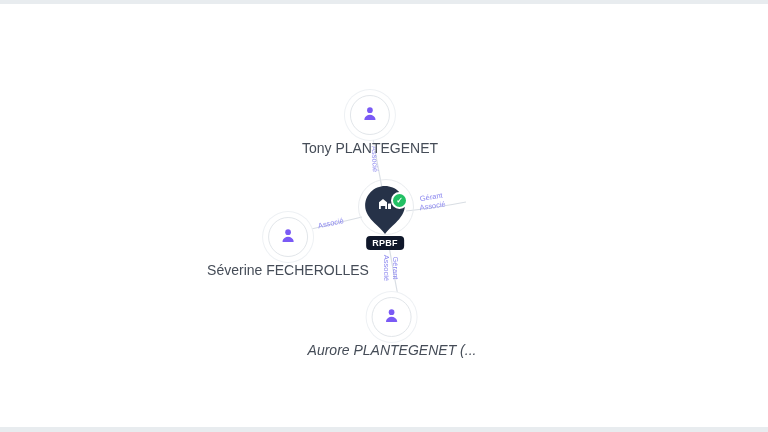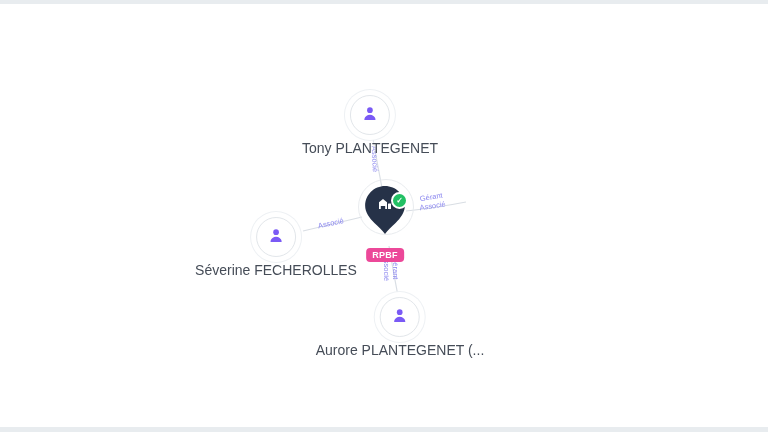--- a/index.html
+++ b/index.html
@@ -40,22 +40,22 @@
   .pin-wrap{position:absolute;left:365px;top:186px;width:40px;height:48px;cursor:pointer;}
   .pin-wrap svg.pin{position:absolute;left:0;top:0;}
   .pin-icon{position:absolute;left:12px;top:10px;}
   .badge{
     position:absolute;left:26px;top:6px;width:13px;height:13px;border-radius:50%;
     background:#22c064;border:2px solid #ffffff;color:#ffffff;font-size:8px;
     line-height:13px;text-align:center;font-weight:bold;box-sizing:content-box;
   }
   .center-label{
     position:absolute;left:385px;top:236px;transform:translateX(-50%);
-    background:#ec4899;color:#ffffff;font-size:9px;font-weight:bold;
-    padding:2px 6px;border-radius:4px;letter-spacing:.3px;cursor:pointer;margin-top:12px;
+    background:#0f172a;color:#ffffff;font-size:9px;font-weight:bold;
+    padding:2px 6px;border-radius:4px;letter-spacing:.3px;cursor:pointer;
   }
 </style>
 </head>
 <body>
 
 <div class="stage">
 
   <div class="frame-strip top"></div>
   <div class="frame-strip bottom"></div>
 
@@ -86,33 +86,33 @@
         <svg width="20" height="20" viewBox="0 0 24 24">
             <circle cx="12" cy="8.6" r="3.4" fill="#7a5af5"></circle>
             <path d="M5.2 19.5c.9-3.7 3.6-5.5 6.8-5.5s5.9 1.8 6.8 5.5c.1.5-.3.9-.8.9H6c-.5 0-.9-.4-.8-.9z" fill="#7a5af5"></path>
           </svg>
       </span>
     </div>
     <span class="nlabel">Tony PLANTEGENET</span>
   </div>
 
 
-  <div class="node" style="left:276px;top:217px;">
+  <div class="node" style="left:288px;top:217px;">
     <div class="disc">
       <span>
         <svg width="20" height="20" viewBox="0 0 24 24">
             <circle cx="12" cy="8.6" r="3.4" fill="#7a5af5"></circle>
             <path d="M5.2 19.5c.9-3.7 3.6-5.5 6.8-5.5s5.9 1.8 6.8 5.5c.1.5-.3.9-.8.9H6c-.5 0-.9-.4-.8-.9z" fill="#7a5af5"></path>
           </svg>
       </span>
     </div>
     <span class="nlabel">Séverine FECHEROLLES</span>
   </div>
 
-  <div class="node" style="left:400px;top:297px;">
+  <div class="node" style="left:392px;top:297px;font-style:italic;">
     <div class="disc">
       <span>
         <svg width="20" height="20" viewBox="0 0 24 24">
             <circle cx="12" cy="8.6" r="3.4" fill="#7a5af5"></circle>
             <path d="M5.2 19.5c.9-3.7 3.6-5.5 6.8-5.5s5.9 1.8 6.8 5.5c.1.5-.3.9-.8.9H6c-.5 0-.9-.4-.8-.9z" fill="#7a5af5"></path>
           </svg>
       </span>
     </div>
     <span class="nlabel">Aurore PLANTEGENET (...</span>
   </div>

